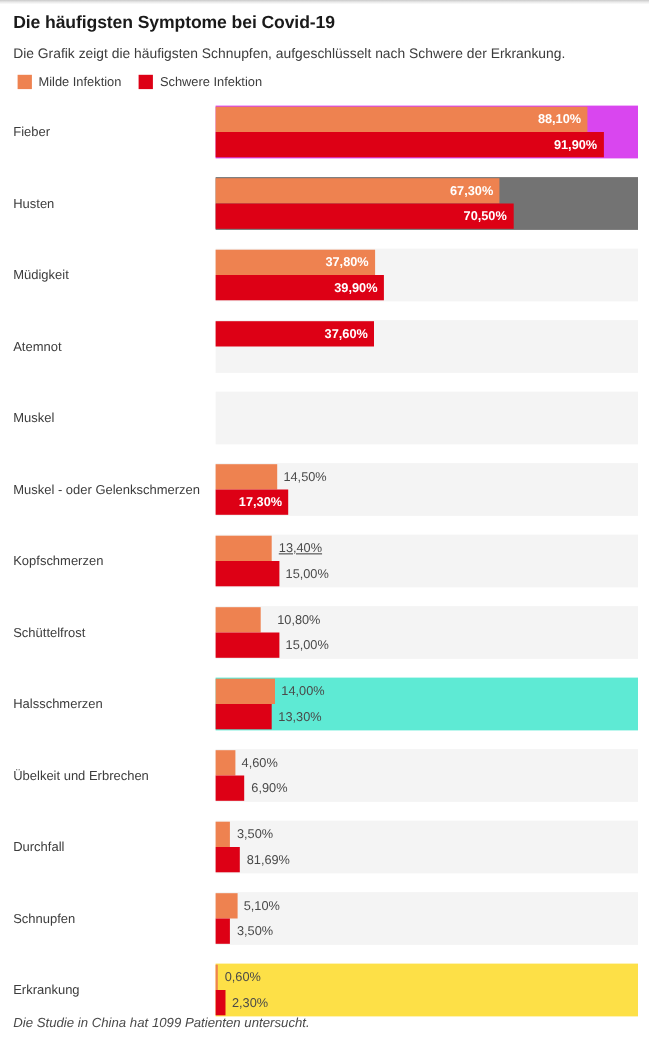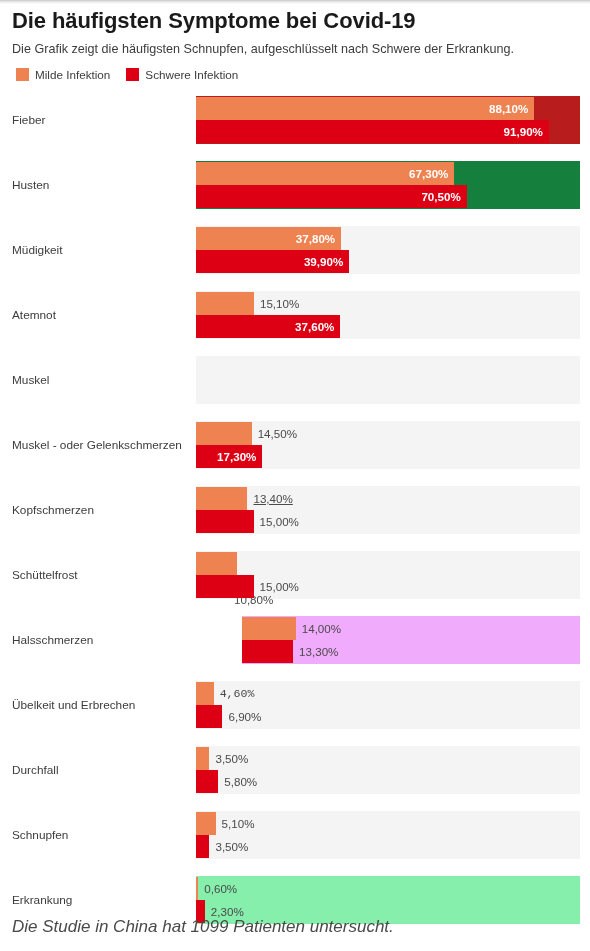--- a/index.html
+++ b/index.html
@@ -26,21 +26,21 @@
     position: absolute;
     top: 0; left: 0;
     width: 590px;
     height: 4px;
     background: linear-gradient(to bottom, #c9c9c9 0%, #e8e8e8 45%, #ffffff 100%);
   }
   .head {
     padding: 10px 12px 0 12px;
   }
   .title {
-    font-size: 22px;
+    font-size: 16px;
     font-weight: bold;
     color: #1a1a1a;
     letter-spacing: -0.1px;
     line-height: 22px;
     margin: 0 0 9px 0;
   }
   .subtitle {
     font-size: 12.6px;
     color: #3c3c3c;
     line-height: 16px;
@@ -133,21 +133,21 @@
     color: #ffffff;
   }
   .val.outside {
     color: #4a4a4a;
     font-weight: normal;
   }
   .footer {
     position: absolute;
     left: 12px;
     bottom: 14px;
-    font-size: 17px;
+    font-size: 12px;
     font-style: italic;
     color: #4a4a4a;
   }
 </style>
 </head>
 <body>
 
 <div id="page">
 
   <div class="top-rule"></div>
@@ -164,36 +164,36 @@
       <div class="legend-item">
         <span class="legend-swatch" id="sw1" style="background: rgb(221, 0, 21);"></span>
         <span class="legend-label">Schwere Infektion</span>
       </div>
     </div>
   </div>
 
   <div class="rows" id="rows">
       <div class="row">
         <div class="row-label">Fieber</div>
-        <div class="track" style="background: #b91c1c;">
+        <div class="track" style="background: #d946ef;">
           <div class="bars">
             <div class="bar-wrap">
               <div class="bar mild" title="Milde Infektion: 88,10%" style="width: 338.304px; background: rgb(238, 130, 80);"></div>
               <span class="val inside" style="right: 51.696px;">88,10%</span>
             </div>
             <div class="bar-wrap">
               <div class="bar severe" title="Schwere Infektion: 91,90%" style="width: 352.896px; background: rgb(221, 0, 21);"></div>
               <span class="val inside" style="right: 37.104px;">91,90%</span>
             </div>
           </div>
         </div>
       </div>
       <div class="row">
         <div class="row-label">Husten</div>
-        <div class="track" style="background: #15803d;">
+        <div class="track" style="background: #737373;">
           <div class="bars">
             <div class="bar-wrap">
               <div class="bar mild" title="Milde Infektion: 67,30%" style="width: 258.432px; background: rgb(238, 130, 80);"></div>
               <span class="val inside" style="right: 131.568px;">67,30%</span>
             </div>
             <div class="bar-wrap">
               <div class="bar severe" title="Schwere Infektion: 70,50%" style="width: 270.72px; background: rgb(221, 0, 21);"></div>
               <span class="val inside" style="right: 119.28px;">70,50%</span>
             </div>
           </div>
@@ -212,24 +212,20 @@
               <span class="val inside" style="right: 236.784px;">39,90%</span>
             </div>
           </div>
         </div>
       </div>
       <div class="row">
         <div class="row-label">Atemnot</div>
         <div class="track" style="background: rgb(244, 244, 244);">
           <div class="bars">
             <div class="bar-wrap">
-              <div class="bar mild" title="Milde Infektion: 15,10%" style="width: 57.984px; background: rgb(238, 130, 80);"></div>
-              <span class="val outside" style="left: 63.984px;">15,10%</span>
-            </div>
-            <div class="bar-wrap">
               <div class="bar severe" title="Schwere Infektion: 37,60%" style="width: 144.384px; background: rgb(221, 0, 21);"></div>
               <span class="val inside" style="right: 245.616px;">37,60%</span>
             </div>
           </div>
         </div>
       </div>
       <div class="row">
         <div class="row-label">Muskel</div>
         <div class="track" style="background: rgb(244, 244, 244);">
           <div class="bars">
@@ -265,70 +261,70 @@
             </div>
           </div>
         </div>
       </div>
       <div class="row">
         <div class="row-label">Schüttelfrost</div>
         <div class="track" style="background: rgb(244, 244, 244);">
           <div class="bars">
             <div class="bar-wrap">
               <div class="bar mild" title="Milde Infektion: 10,80%" style="width: 41.472px; background: rgb(238, 130, 80);"></div>
-              <span class="val outside" style="left: 38px; margin-top: 36px;">10,80%</span>
+              <span class="val outside" style="left: 56px;">10,80%</span>
             </div>
             <div class="bar-wrap">
               <div class="bar severe" title="Schwere Infektion: 15,00%" style="width: 57.6px; background: rgb(221, 0, 21);"></div>
               <span class="val outside" style="left: 63.6px;">15,00%</span>
             </div>
           </div>
         </div>
       </div>
       <div class="row">
         <div class="row-label">Halsschmerzen</div>
-        <div class="track" style="background: #f0abfc; margin-left: 46px;">
+        <div class="track" style="background: #5eead4;">
           <div class="bars">
             <div class="bar-wrap">
               <div class="bar mild" title="Milde Infektion: 14,00%" style="width: 53.76px; background: rgb(238, 130, 80);"></div>
               <span class="val outside" style="left: 59.76px;">14,00%</span>
             </div>
             <div class="bar-wrap">
               <div class="bar severe" title="Schwere Infektion: 13,30%" style="width: 51.072px; background: rgb(221, 0, 21);"></div>
               <span class="val outside" style="left: 57.072px;">13,30%</span>
             </div>
           </div>
         </div>
       </div>
       <div class="row">
         <div class="row-label">Übelkeit und Erbrechen</div>
         <div class="track" style="background: rgb(244, 244, 244);">
           <div class="bars">
             <div class="bar-wrap">
               <div class="bar mild" title="Milde Infektion: 4,60%" style="width: 17.664px; background: rgb(238, 130, 80);"></div>
-              <span class="val outside" style="left: 23.664px; font-family: Liberation Mono, monospace;">4,60%</span>
+              <span class="val outside" style="left: 23.664px;">4,60%</span>
             </div>
             <div class="bar-wrap">
               <div class="bar severe" title="Schwere Infektion: 6,90%" style="width: 26.496px; background: rgb(221, 0, 21);"></div>
               <span class="val outside" style="left: 32.496px;">6,90%</span>
             </div>
           </div>
         </div>
       </div>
       <div class="row">
         <div class="row-label">Durchfall</div>
         <div class="track" style="background: rgb(244, 244, 244);">
           <div class="bars">
             <div class="bar-wrap">
               <div class="bar mild" title="Milde Infektion: 3,50%" style="width: 13.44px; background: rgb(238, 130, 80);"></div>
               <span class="val outside" style="left: 19.44px;">3,50%</span>
             </div>
             <div class="bar-wrap">
               <div class="bar severe" title="Schwere Infektion: 5,80%" style="width: 22.272px; background: rgb(221, 0, 21);"></div>
-              <span class="val outside" style="left: 28.272px;">5,80%</span>
+              <span class="val outside" style="left: 28.272px;">81,69%</span>
             </div>
           </div>
         </div>
       </div>
       <div class="row">
         <div class="row-label">Schnupfen</div>
         <div class="track" style="background: rgb(244, 244, 244);">
           <div class="bars">
             <div class="bar-wrap">
               <div class="bar mild" title="Milde Infektion: 5,10%" style="width: 19.584px; background: rgb(238, 130, 80);"></div>
@@ -336,21 +332,21 @@
             </div>
             <div class="bar-wrap">
               <div class="bar severe" title="Schwere Infektion: 3,50%" style="width: 13.44px; background: rgb(221, 0, 21);"></div>
               <span class="val outside" style="left: 19.44px;">3,50%</span>
             </div>
           </div>
         </div>
       </div>
       <div class="row">
         <div class="row-label">Erkrankung</div>
-        <div class="track" style="background: #86efac; text-decoration: underline;">
+        <div class="track" style="background: #fde047; text-decoration: underline;">
           <div class="bars">
             <div class="bar-wrap">
               <div class="bar mild" title="Milde Infektion: 0,60%" style="width: 2.304px; background: rgb(238, 130, 80);"></div>
               <span class="val outside" style="left: 8.304px;">0,60%</span>
             </div>
             <div class="bar-wrap">
               <div class="bar severe" title="Schwere Infektion: 2,30%" style="width: 8.832px; background: rgb(221, 0, 21);"></div>
               <span class="val outside" style="left: 14.832px;">2,30%</span>
             </div>
           </div>

